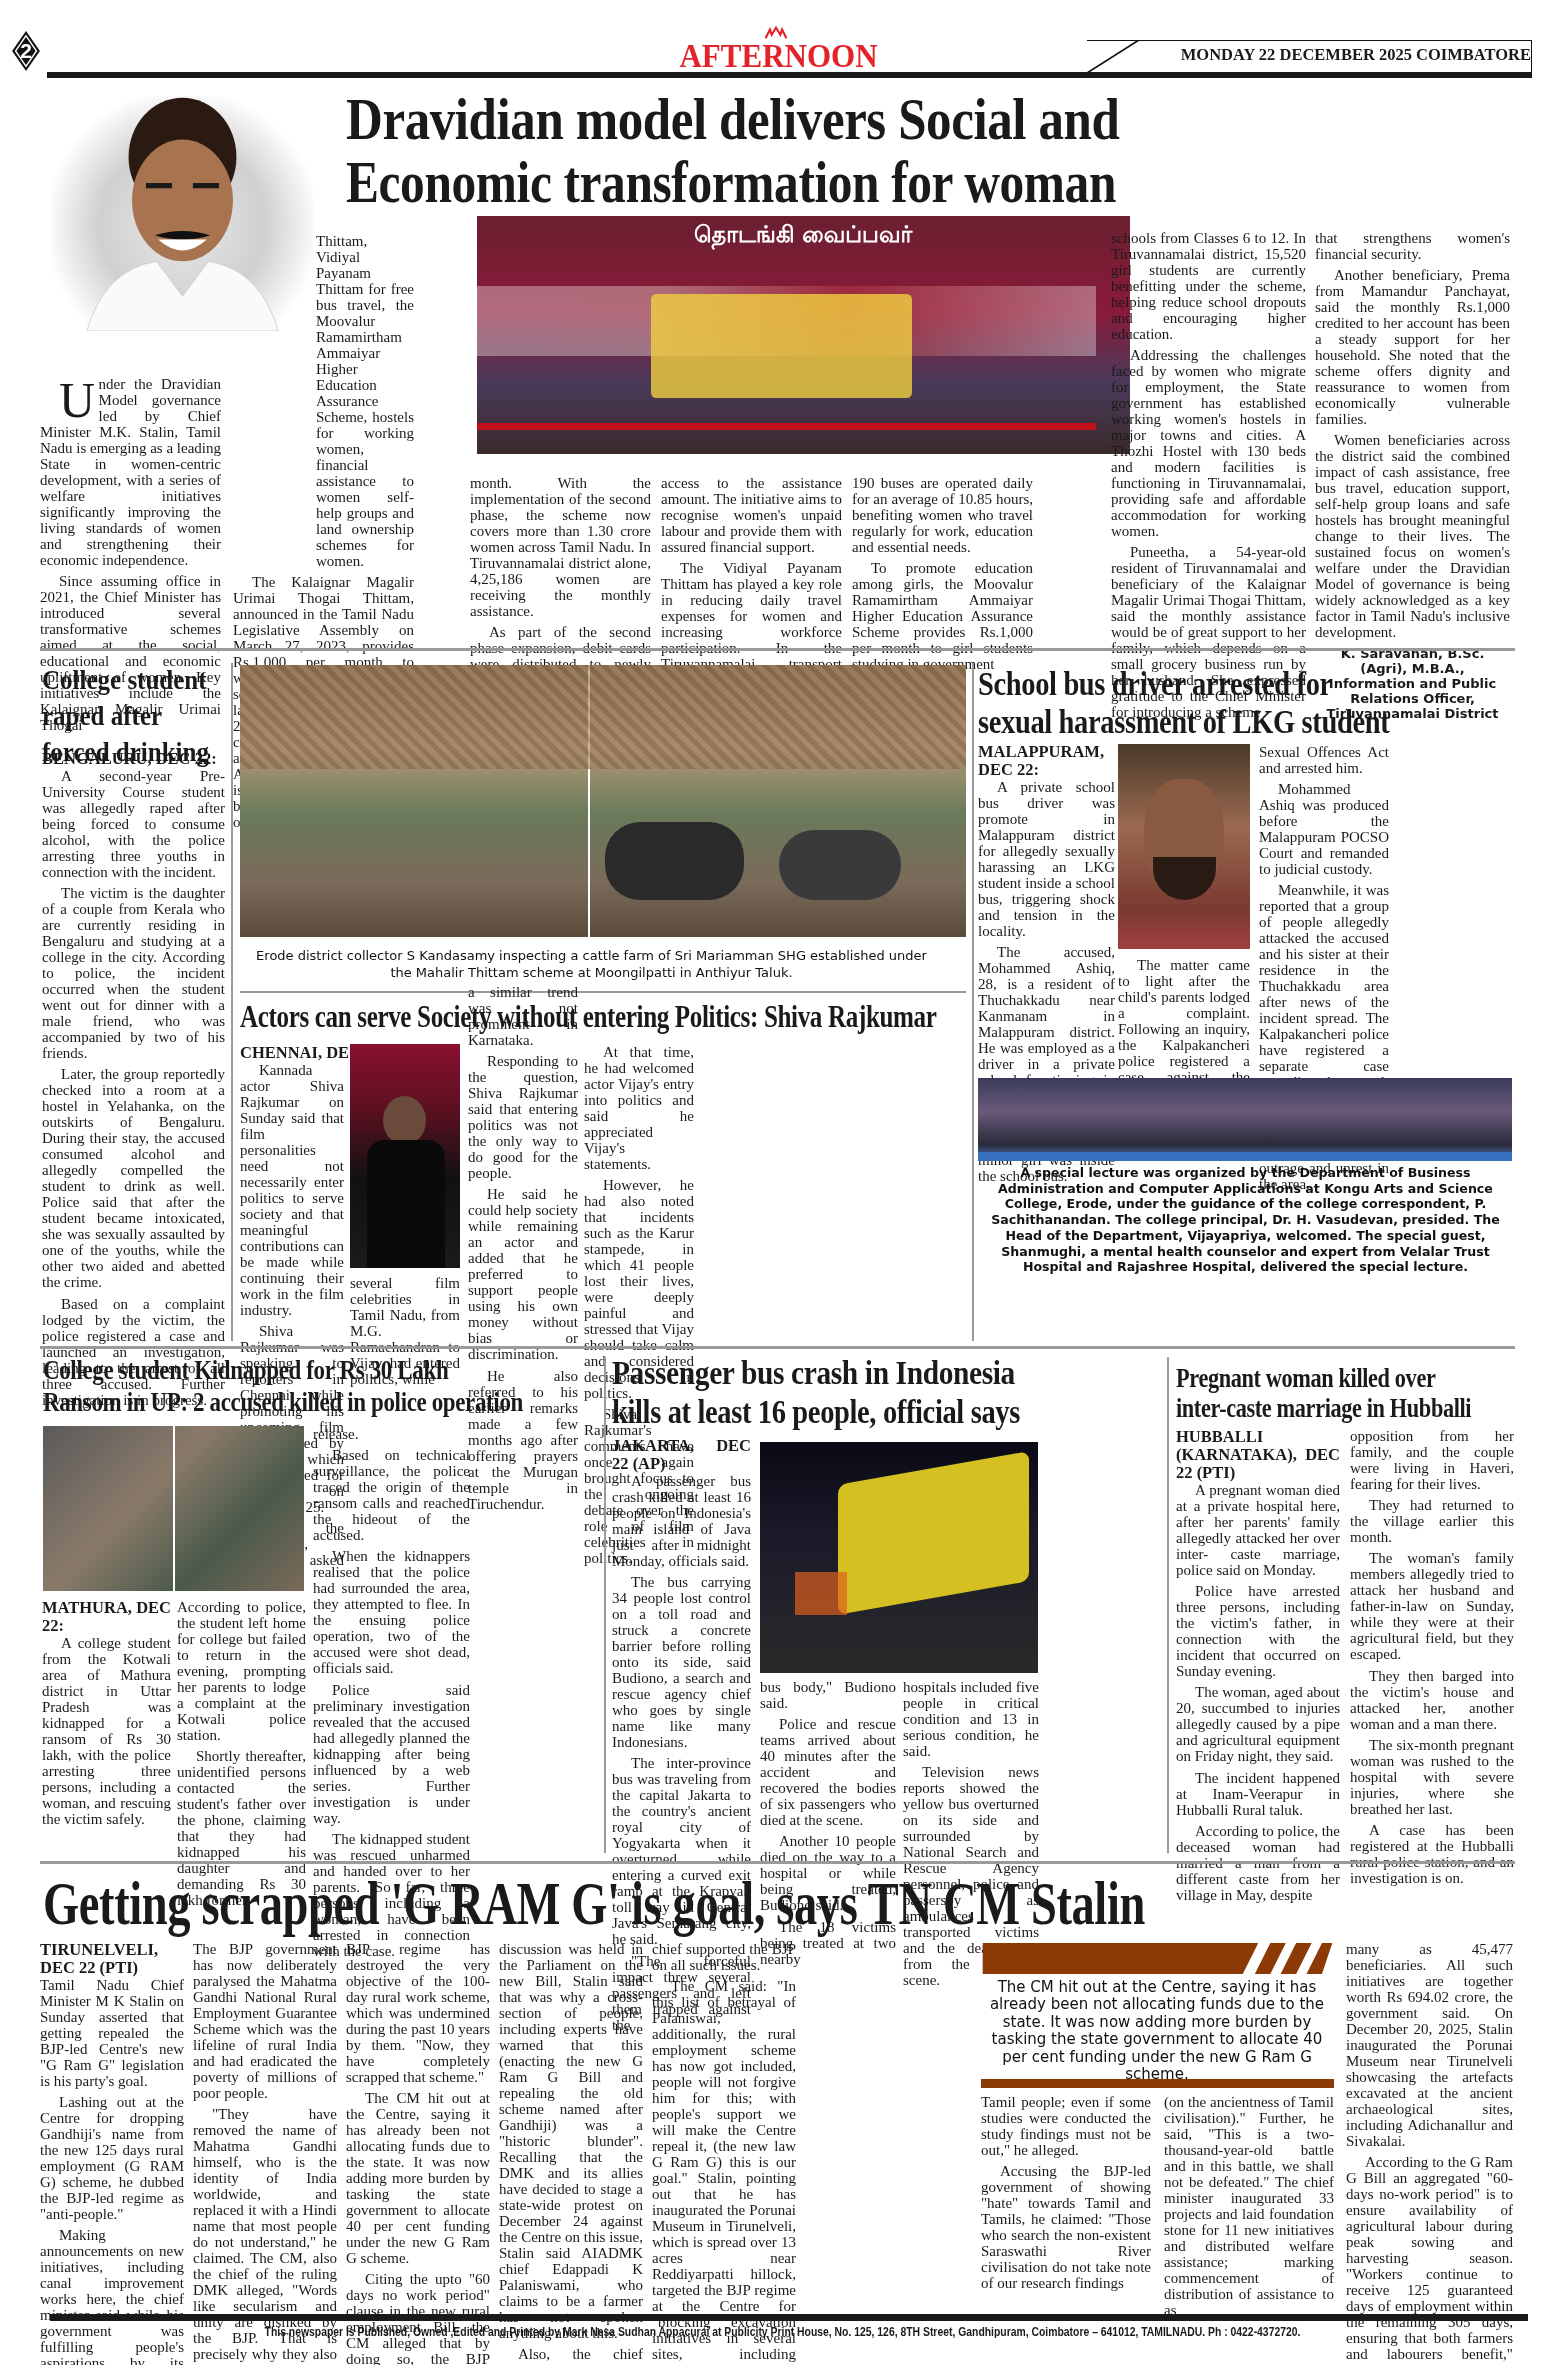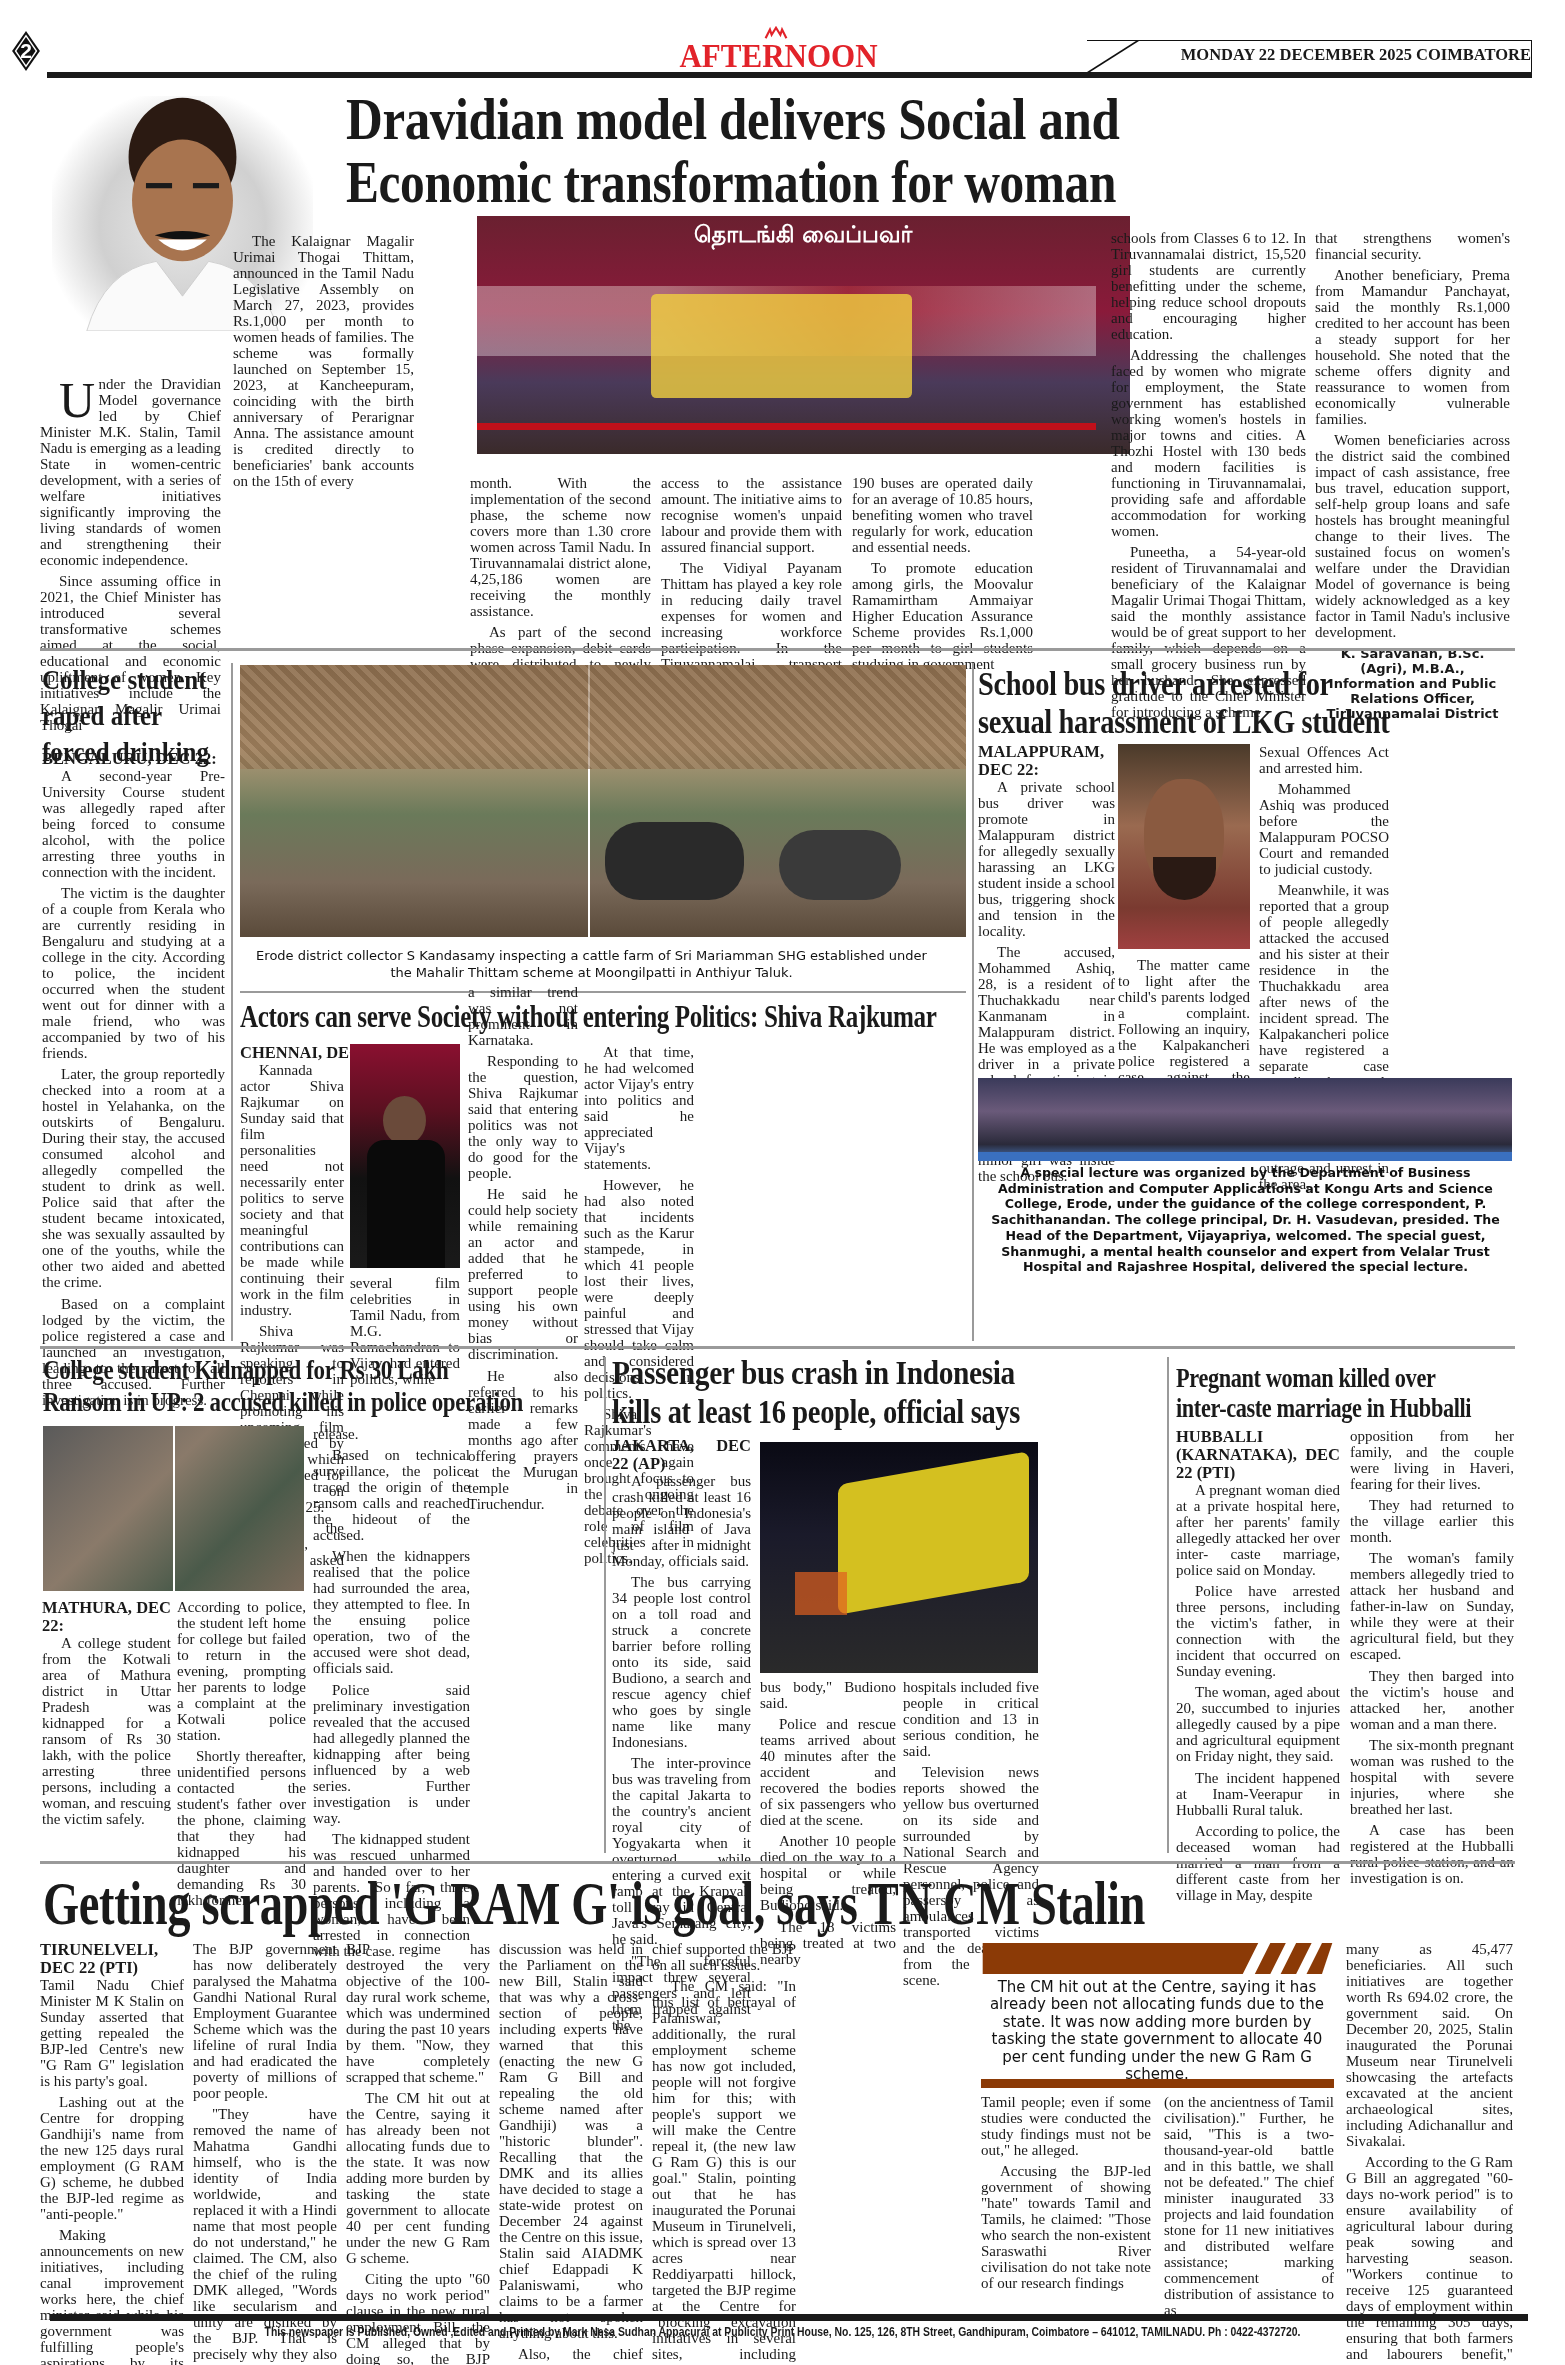--- a/index.html
+++ b/index.html
@@ -56,20 +56,21 @@
   </svg>
 </div>
 <div class="abs hd" style="left:346px;top:87px;font-size:52px;line-height:57px;transform:scale(0.98,1.14)">Dravidian model delivers Social and</div>
 <div class="abs hd" style="left:346px;top:150px;font-size:52px;line-height:57px;transform:scale(0.95,1.14)">Economic transformation for woman</div>
 
 <div class="col" style="left:40px;top:376px;width:181px">
   <p class="noi"><span style="float:left;font-size:50px;line-height:45px;margin:1.7px 3.5px 0 19px">U</span><span>nder the Dravidian Model governance led by Chief Minister M.K. Stalin, Tamil Nadu is emerging as a leading State in women-centric development, with a series of welfare initiatives significantly improving the living standards of women and strengthening their economic independence.</span></p>
   <p>Since assuming office in 2021, the Chief Minister has introduced several transformative schemes aimed at the social, educational and economic upliftment of women. Key initiatives include the Kalaignar Magalir Urimai Thogai</p>
 </div>
 <div class="col" style="left:233px;top:233px;width:181px">
+  <p class="noi" style="padding-left:83px;text-indent:0">Thittam, Vidiyal Payanam Thittam for free bus travel, the Moovalur Ramamirtham Ammaiyar Higher Education Assurance Scheme, hostels for working women, financial assistance to women self-help groups and land ownership schemes for women.</p>
   <p>The Kalaignar Magalir Urimai Thogai Thittam, announced in the Tamil Nadu Legislative Assembly on March 27, 2023, provides Rs.1,000 per month to women heads of families. The scheme was formally launched on September 15, 2023, at Kancheepuram, coinciding with the birth anniversary of Perarignar Anna. The assistance amount is credited directly to beneficiaries' bank accounts on the 15th of every</p>
 </div>
 <div class="photo" style="left:477px;top:216px;width:653px;height:238px;background:linear-gradient(180deg,#6a2030 0%,#8a1a3a 40%,#4a3a5a 70%,#3a2a2a 100%)">
   <div style="position:absolute;left:217px;top:5.2px;color:#fff;font:bold 22.6px 'DejaVu Sans',sans-serif">தொடங்கி வைப்பவர்</div>
   <div style="position:absolute;left:0;top:70px;width:619px;height:70px;background:linear-gradient(90deg,#fff 0%,#ffe 30%,#c44 60%,#fff 100%);opacity:.35"></div>
   <div style="position:absolute;left:0;bottom:24px;width:619px;height:7px;background:#c0101a"></div>
   <div style="position:absolute;left:174px;top:78px;width:261px;height:104px;background:#f0d040;opacity:.8;border-radius:5.2px"></div>
 </div>
 <div class="col" style="left:470px;top:475px;width:181px">
   <p class="noi">month. With the implementation of the second phase, the scheme now covers more than 1.30 crore women across Tamil Nadu. In Tiruvannamalai district alone, 4,25,186 women are receiving the monthly assistance.</p>

